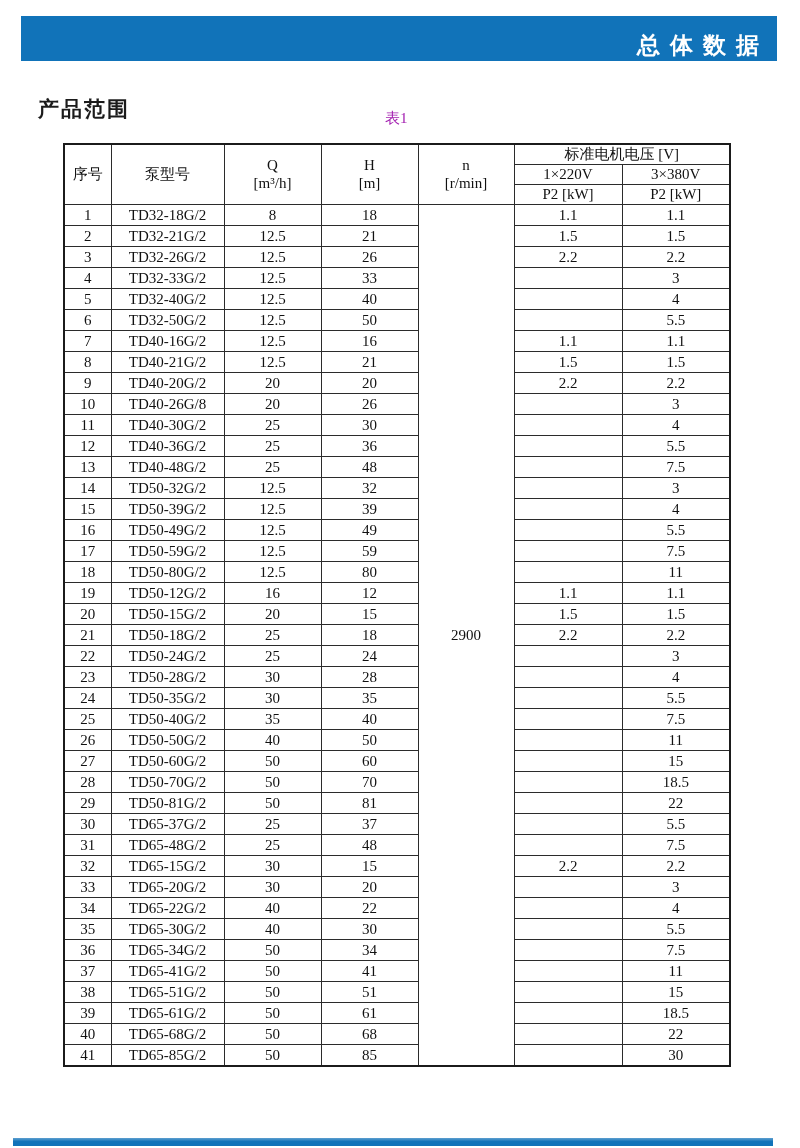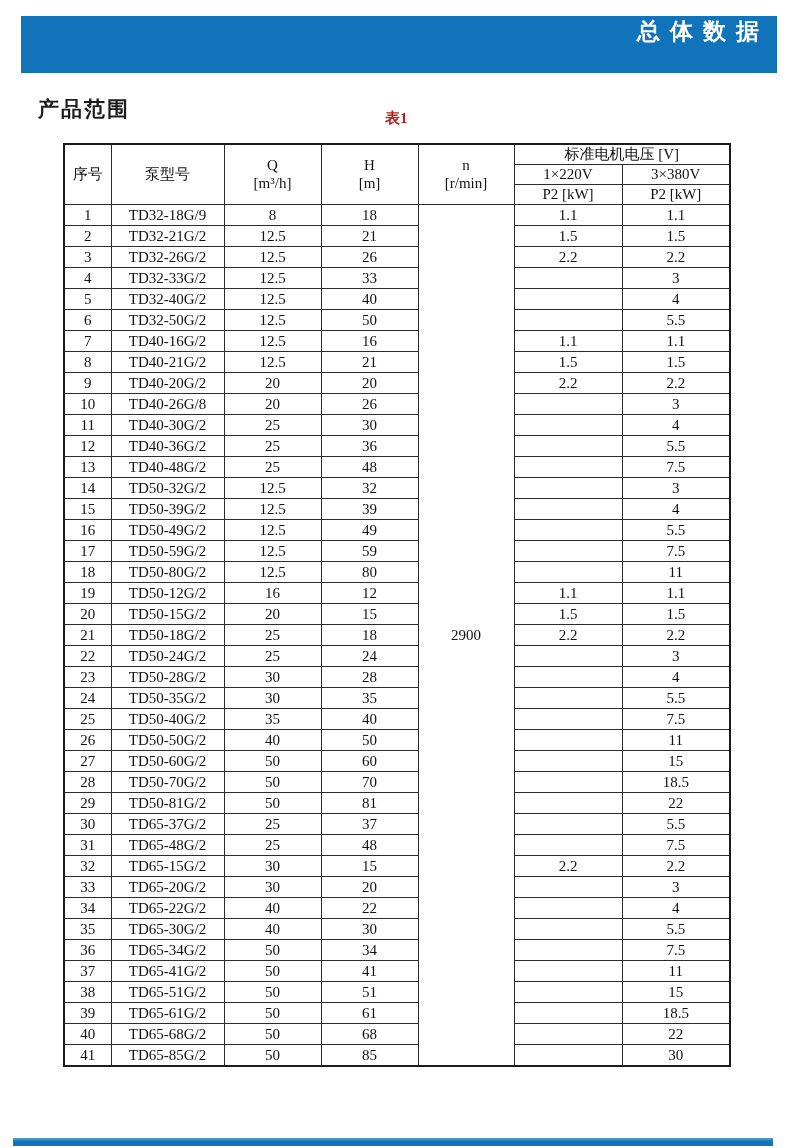--- a/index.html
+++ b/index.html
@@ -13,24 +13,24 @@
     height: 1148px;
     font-family: "Liberation Serif", "DejaVu Serif", serif;
     color: #1a1a1a;
     overflow: hidden;
   }
   .top-bar {
     position: absolute;
     left: 21px;
     top: 16px;
     width: 756px;
-    height: 57px;
+    height: 45px;
     background: #1173b9;
     display: flex;
-    align-items: flex-start;
+    align-items: flex-end;
     justify-content: flex-end;
     padding-right: 18px;
     box-sizing: border-box;
   }
   .top-bar-title {
     color: #ffffff;
     font-family: "Liberation Sans", "DejaVu Sans", sans-serif;
     font-weight: bold;
     font-size: 23px;
     letter-spacing: 10px;
@@ -46,22 +46,21 @@
     font-size: 21px;
     letter-spacing: 2px;
     color: #1b1b1b;
     text-align: center;
   }
   .table-caption {
     position: absolute;
     left: 385px;
     top: 109px;
     font-size: 15px;
-    color: #b91c1c;
-    font-weight: bold;
+    color: #a21caf;
   }
   table.pump-table {
     position: absolute;
     left: 63px;
     top: 143px;
     width: 666px;
     border-collapse: collapse;
     table-layout: fixed;
     font-size: 15px;
     color: #111;
@@ -152,21 +151,21 @@
       <th>3×380V</th>
     </tr>
     <tr>
       <th>P2 [kW]</th>
       <th>P2 [kW]</th>
     </tr>
   </thead>
   <tbody id="pump-rows">
       <tr>
         <td>1</td>
-        <td>TD32-18G/9</td>
+        <td>TD32-18G/2</td>
         <td>8</td>
         <td>18</td>
         <td class="speed-cell" rowspan="41">2900</td>
         <td>1.1</td>
         <td>1.1</td>
       </tr>
       <tr>
         <td>2</td>
         <td>TD32-21G/2</td>
         <td>12.5</td>

